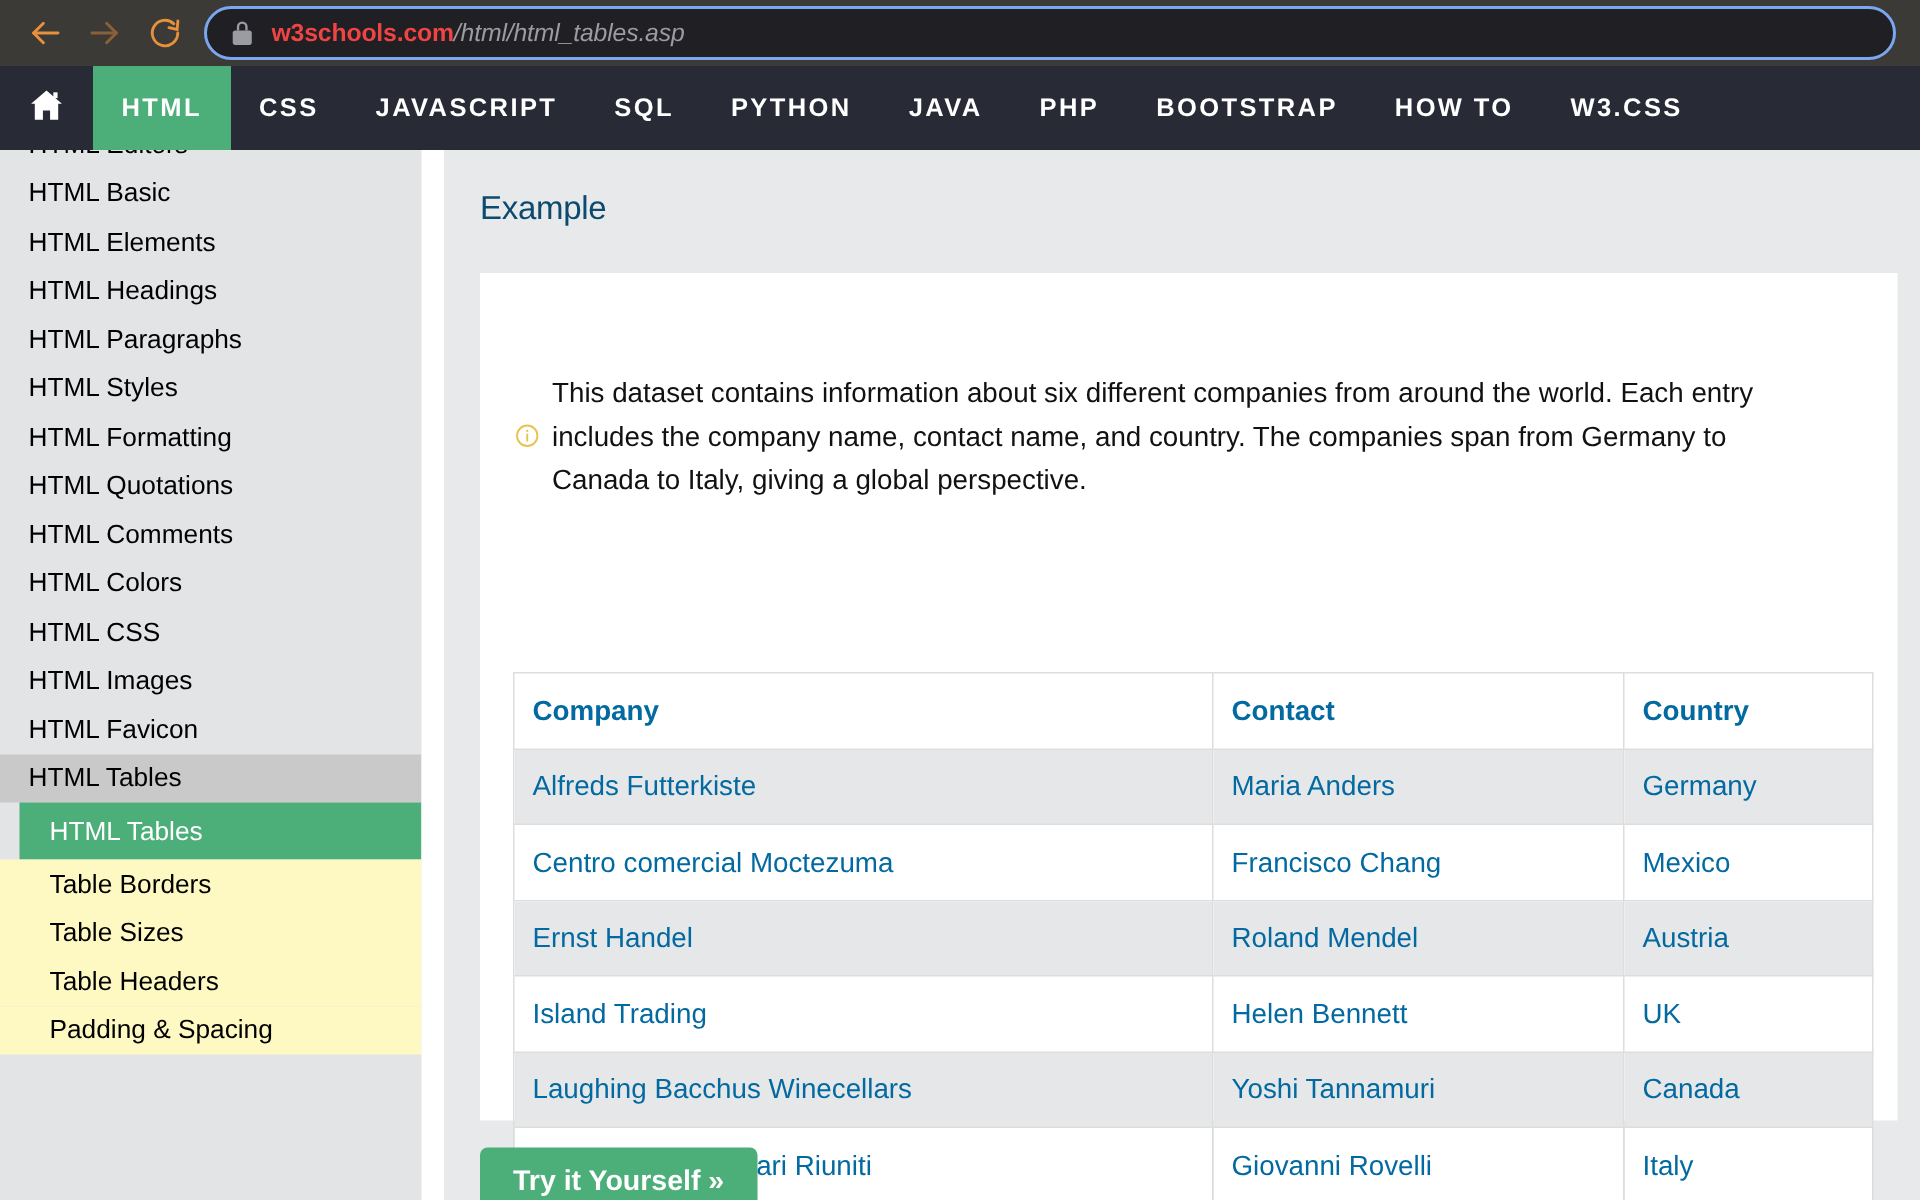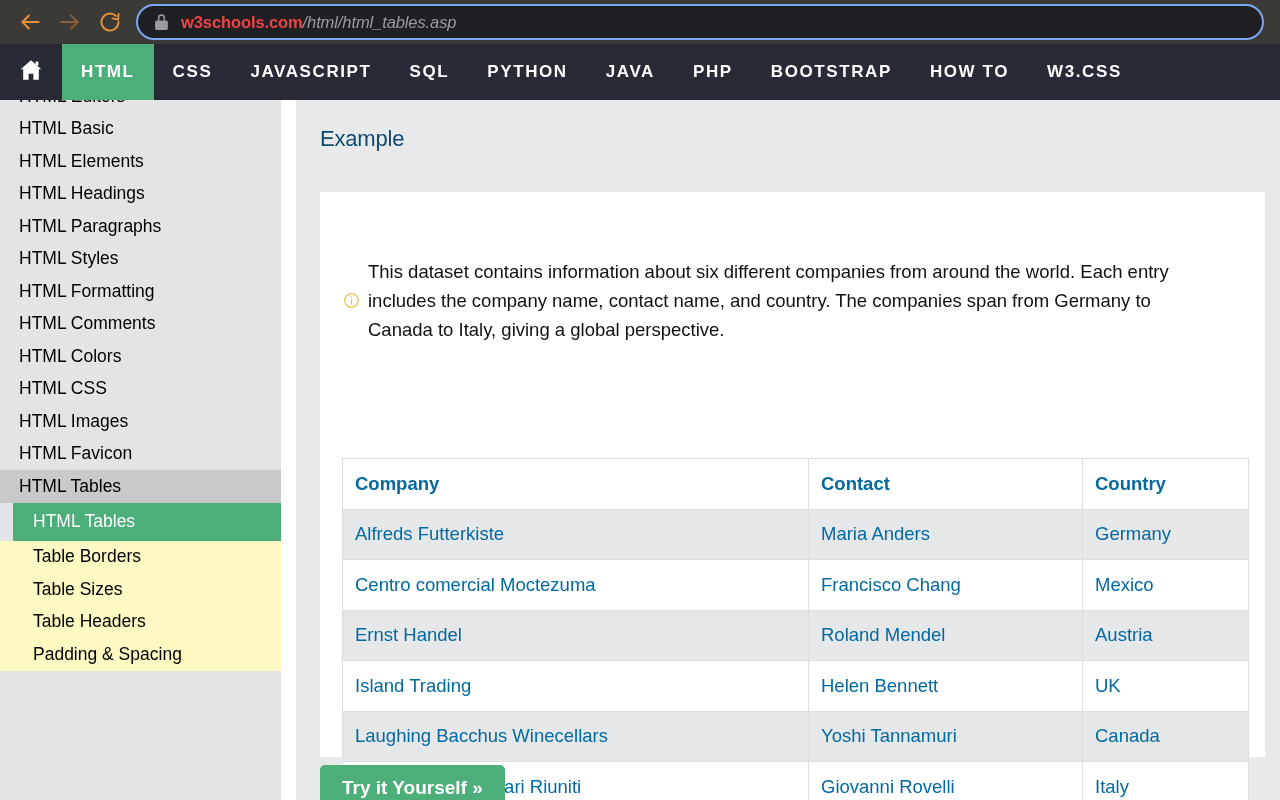--- a/index.html
+++ b/index.html
@@ -153,21 +153,21 @@
   .page-title {
     font-size: 22px;
     font-weight: normal;
     color: #0c4a6e;
     padding: 26px 16px 0 24px;
     letter-spacing: -0.2px;
   }
 
   .example-card {
     position: absolute;
-    top: 92px;
+    top: 82px;
     left: 24px;
     width: 945px;
     height: 565px;
     background: #ffffff;
   }
 
   .info-block {
     display: flex;
     align-items: center;
     padding: 65px 20px 0 20px;
@@ -293,20 +293,21 @@
 <div class="page">
 
   <div class="sidebar">
     <div class="side-item clipped">HTML Editors</div>
     <div class="side-item">HTML Basic</div>
     <div class="side-item">HTML Elements</div>
     <div class="side-item">HTML Headings</div>
     <div class="side-item">HTML Paragraphs</div>
     <div class="side-item">HTML Styles</div>
     <div class="side-item">HTML Formatting</div>
+    <div class="side-item">HTML Quotations</div>
     <div class="side-item">HTML Comments</div>
     <div class="side-item">HTML Colors</div>
     <div class="side-item">HTML CSS</div>
     <div class="side-item">HTML Images</div>
     <div class="side-item">HTML Favicon</div>
     <div class="side-item parent-active">HTML Tables</div>
     <div class="side-item sub current">HTML Tables</div>
     <div class="side-item sub">Table Borders</div>
     <div class="side-item sub">Table Sizes</div>
     <div class="side-item sub">Table Headers</div>

